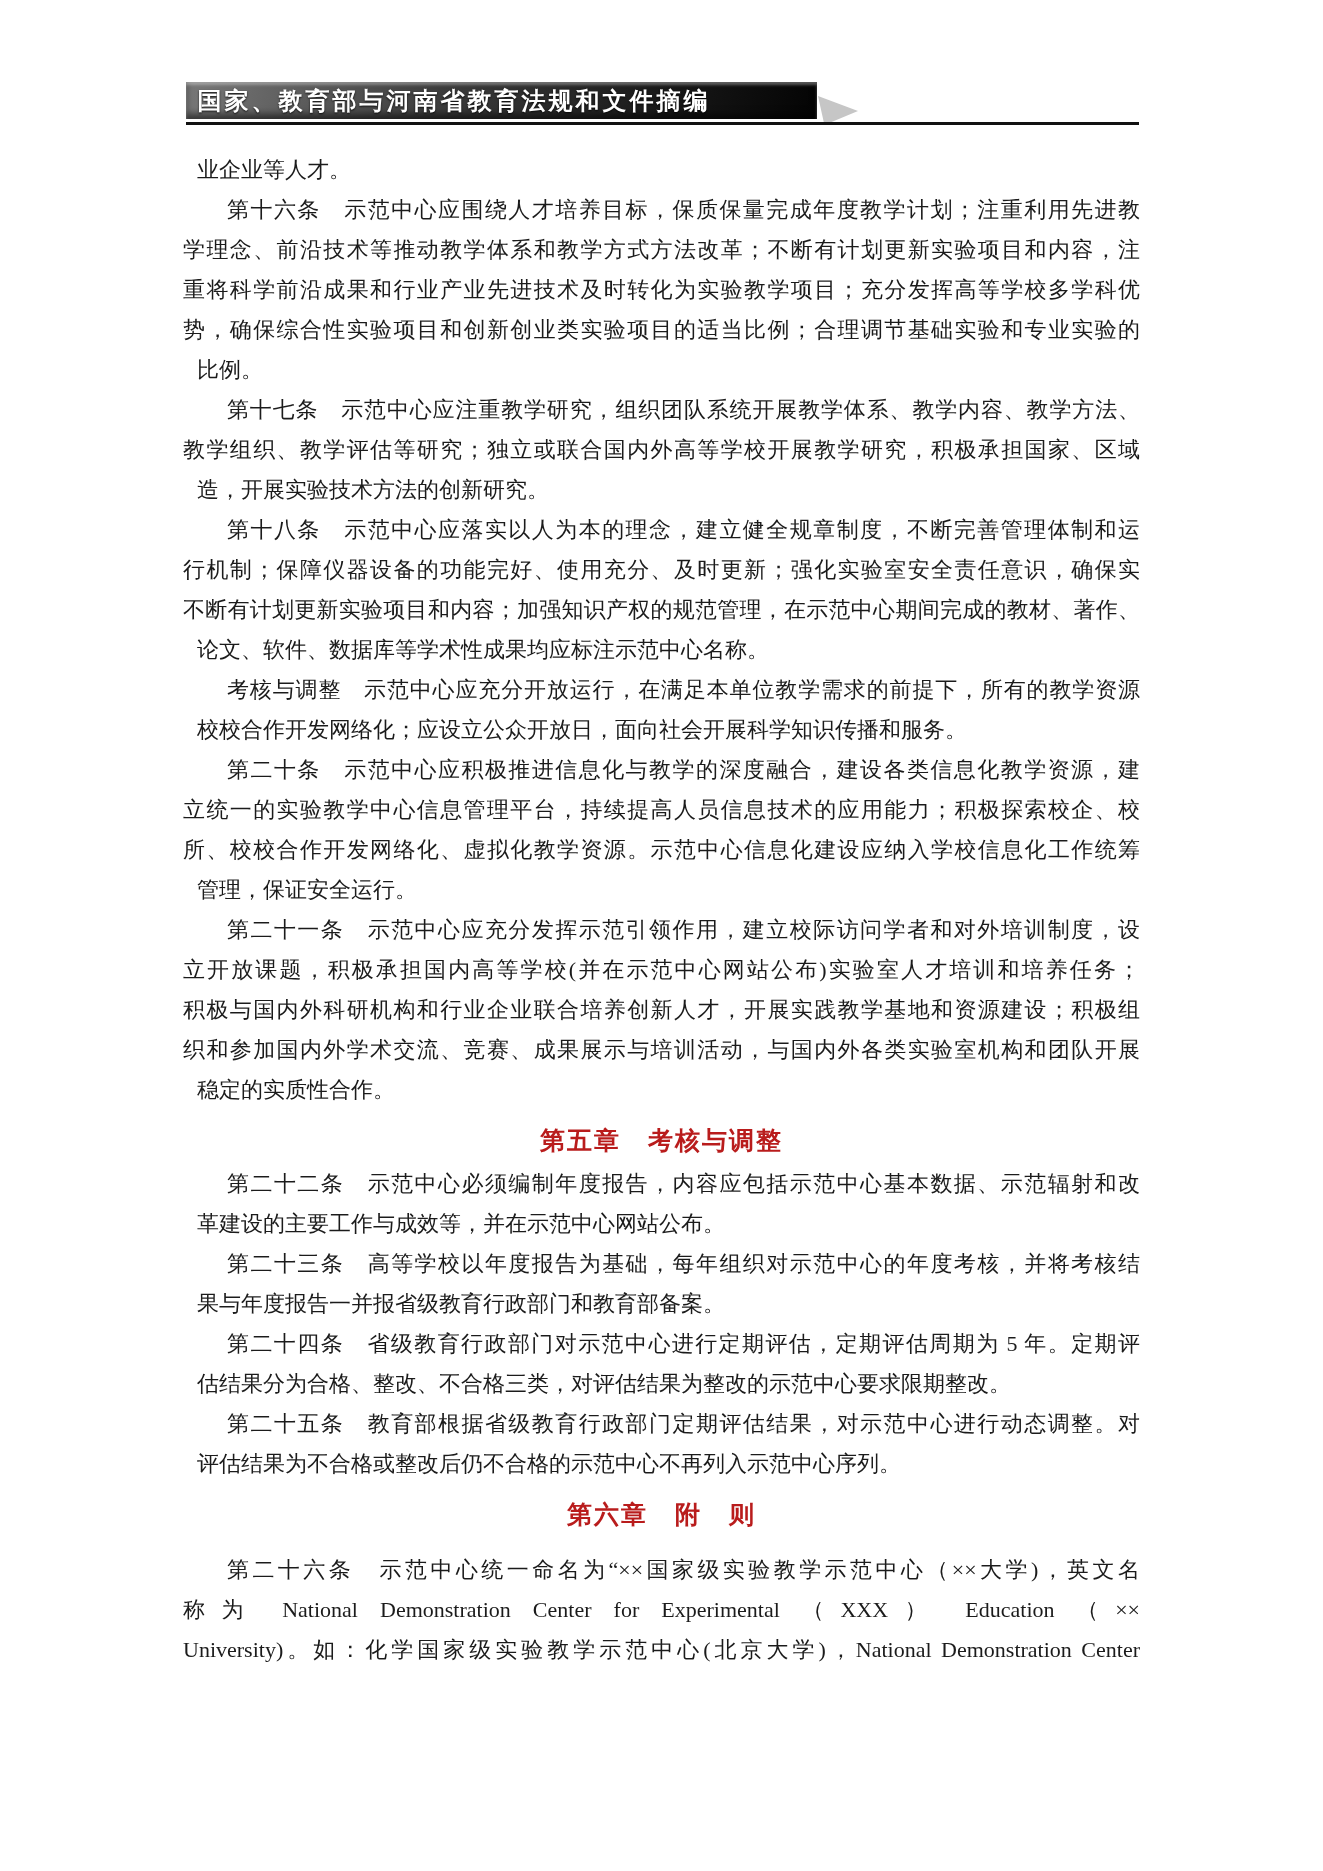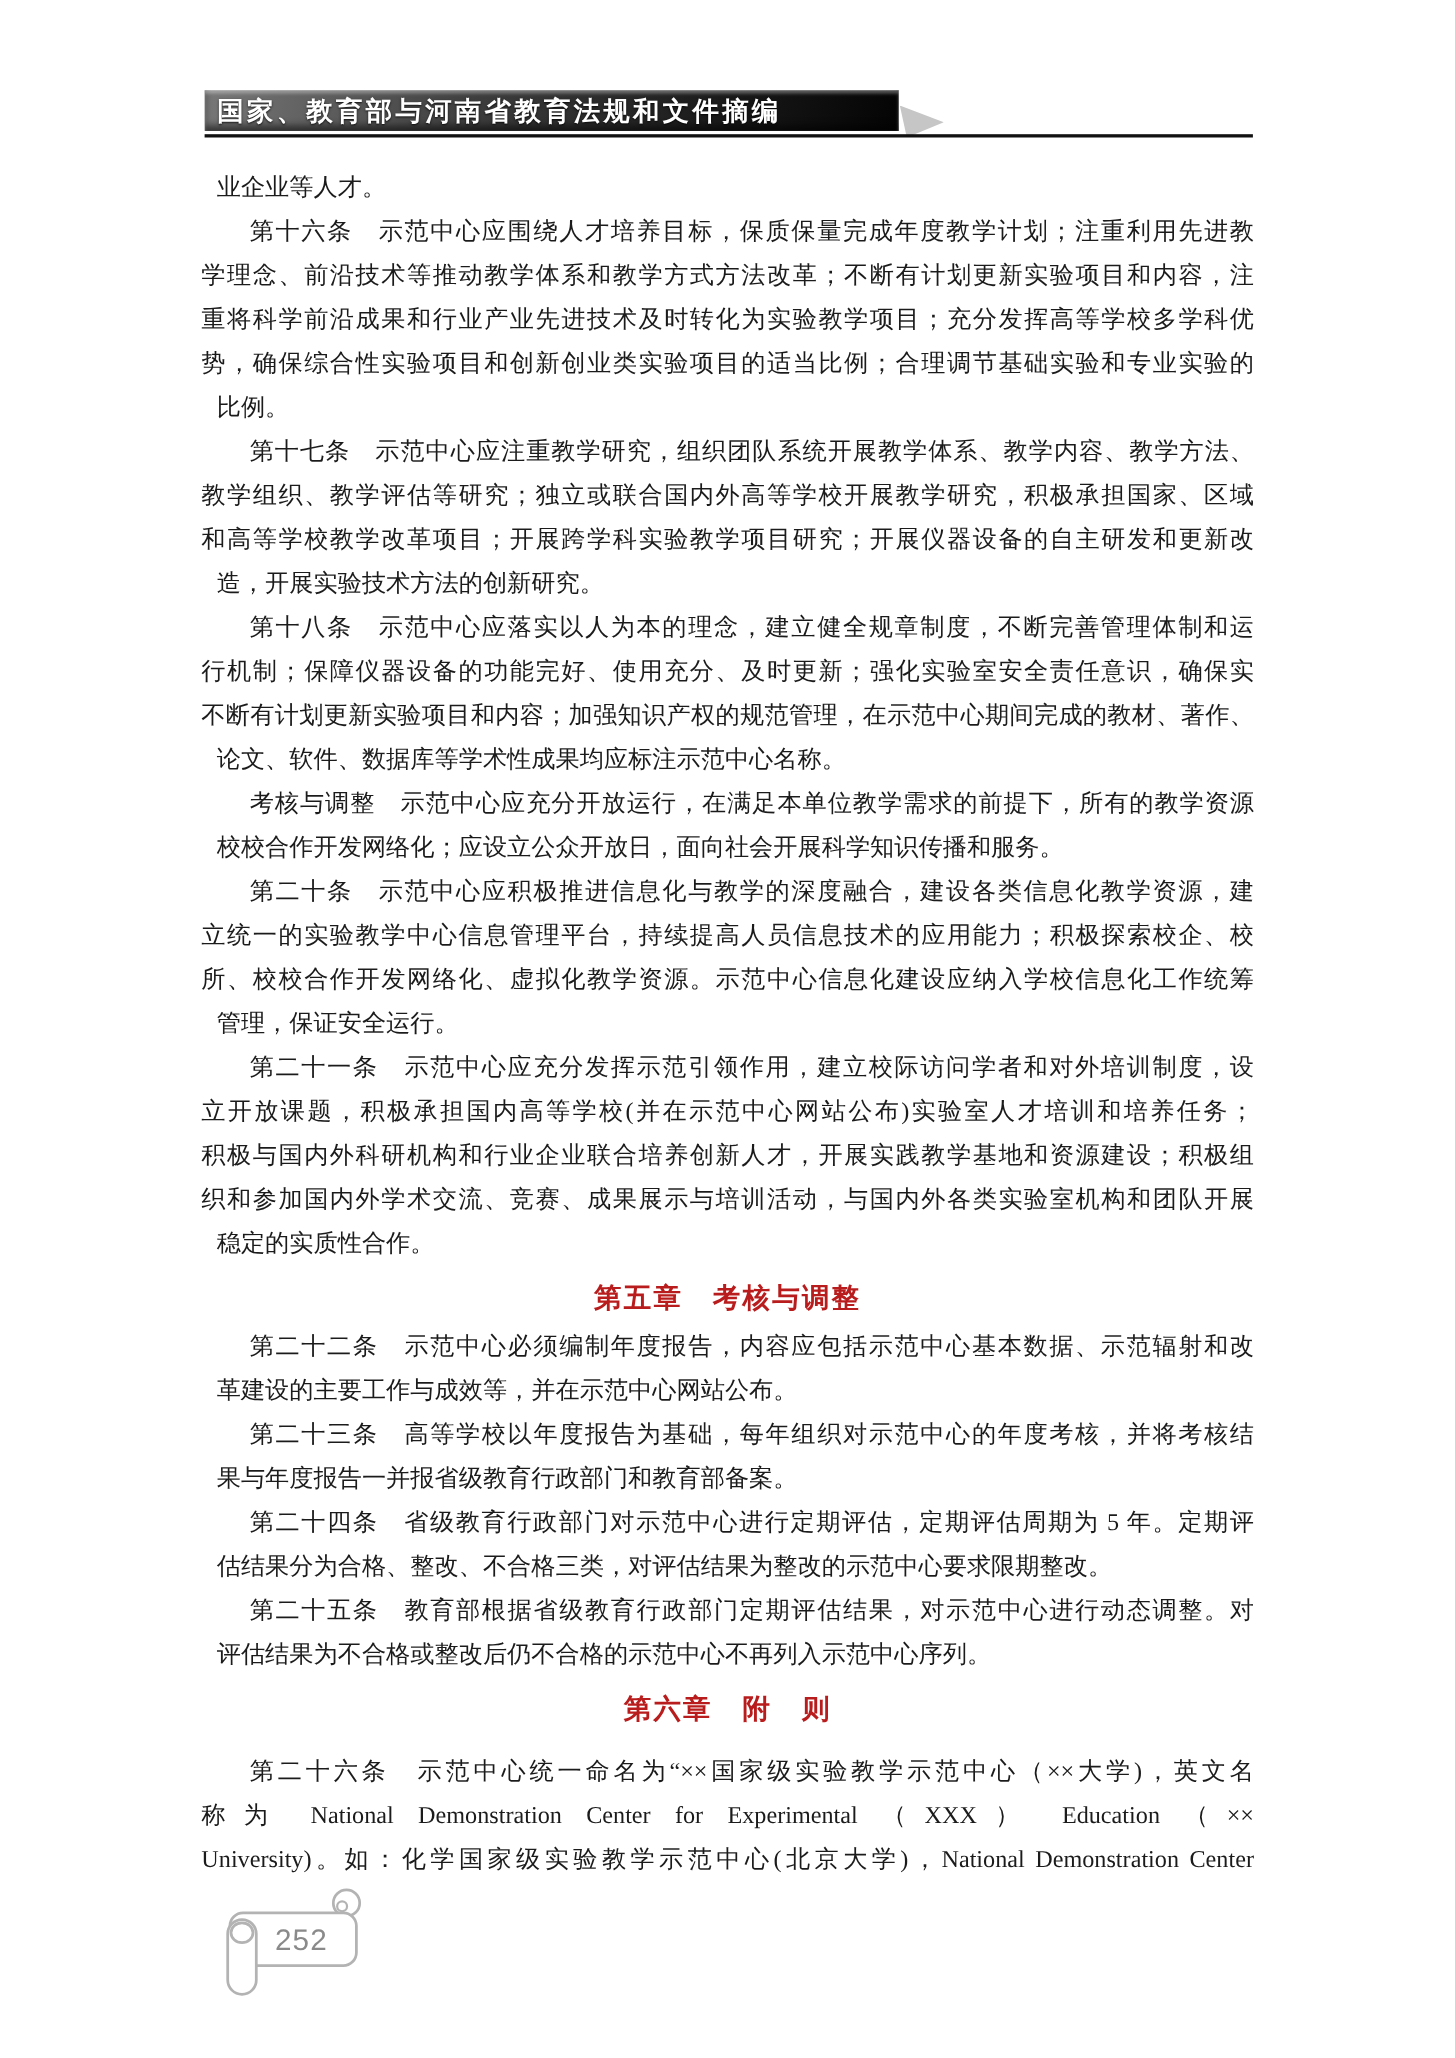--- a/index.html
+++ b/index.html
@@ -80,21 +80,20 @@
       <div class="line indent">第十六条　示范中心应围绕人才培养目标，保质保量完成年度教学计划；注重利用先进教</div>
       <div class="line">学理念、前沿技术等推动教学体系和教学方式方法改革；不断有计划更新实验项目和内容，注</div>
       <div class="line">重将科学前沿成果和行业产业先进技术及时转化为实验教学项目；充分发挥高等学校多学科优</div>
       <div class="line">势，确保综合性实验项目和创新创业类实验项目的适当比例；合理调节基础实验和专业实验的</div>
       <div class="line end">比例。</div>
     </div>
 
     <div class="para">
       <div class="line indent">第十七条　示范中心应注重教学研究，组织团队系统开展教学体系、教学内容、教学方法、</div>
       <div class="line">教学组织、教学评估等研究；独立或联合国内外高等学校开展教学研究，积极承担国家、区域</div>
-      <div class="line">和高等学校教学改革项目；开展跨学科实验教学项目研究；开展仪器设备的自主研发和更新改</div>
       <div class="line end">造，开展实验技术方法的创新研究。</div>
     </div>
 
     <div class="para">
       <div class="line indent">第十八条　示范中心应落实以人为本的理念，建立健全规章制度，不断完善管理体制和运</div>
       <div class="line">行机制；保障仪器设备的功能完好、使用充分、及时更新；强化实验室安全责任意识，确保实</div>
       <div class="line">不断有计划更新实验项目和内容；加强知识产权的规范管理，在示范中心期间完成的教材、著作、</div>
       <div class="line end">论文、软件、数据库等学术性成果均应标注示范中心名称。</div>
     </div>
 
@@ -143,24 +142,14 @@
     <div class="chapter-heading gap-after">第六章　附　则</div>
 
     <div class="para">
       <div class="line indent">第二十六条　示范中心统一命名为“××国家级实验教学示范中心（××大学)，英文名</div>
       <div class="line">称为 National Demonstration Center for Experimental （XXX） Education （××</div>
       <div class="line">University)。如：化学国家级实验教学示范中心(北京大学)，National Demonstration Center</div>
     </div>
 
   </div>
 
-  <div class="page-scroll">
-    <svg width="140" height="115" viewBox="0 0 140 115">
-      <circle cx="117" cy="24" r="12" fill="#ffffff" stroke="#b3b3b3" stroke-width="2.5"></circle>
-      <circle cx="113" cy="27" r="4.5" fill="#ffffff" stroke="#b3b3b3" stroke-width="2"></circle>
-      <rect x="11" y="33" width="115" height="48" rx="12" fill="#ffffff" stroke="#b3b3b3" stroke-width="2.5"></rect>
-      <rect x="9" y="39" width="26" height="68" rx="13" fill="#ffffff" stroke="#b3b3b3" stroke-width="2.5"></rect>
-      <ellipse cx="22" cy="51" rx="10" ry="9" fill="#ffffff" stroke="#b3b3b3" stroke-width="2.5"></ellipse>
-      <text class="scroll-num" x="52" y="67">252</text>
-    </svg>
-  </div>
 
 </div>
 
 </body></html>

